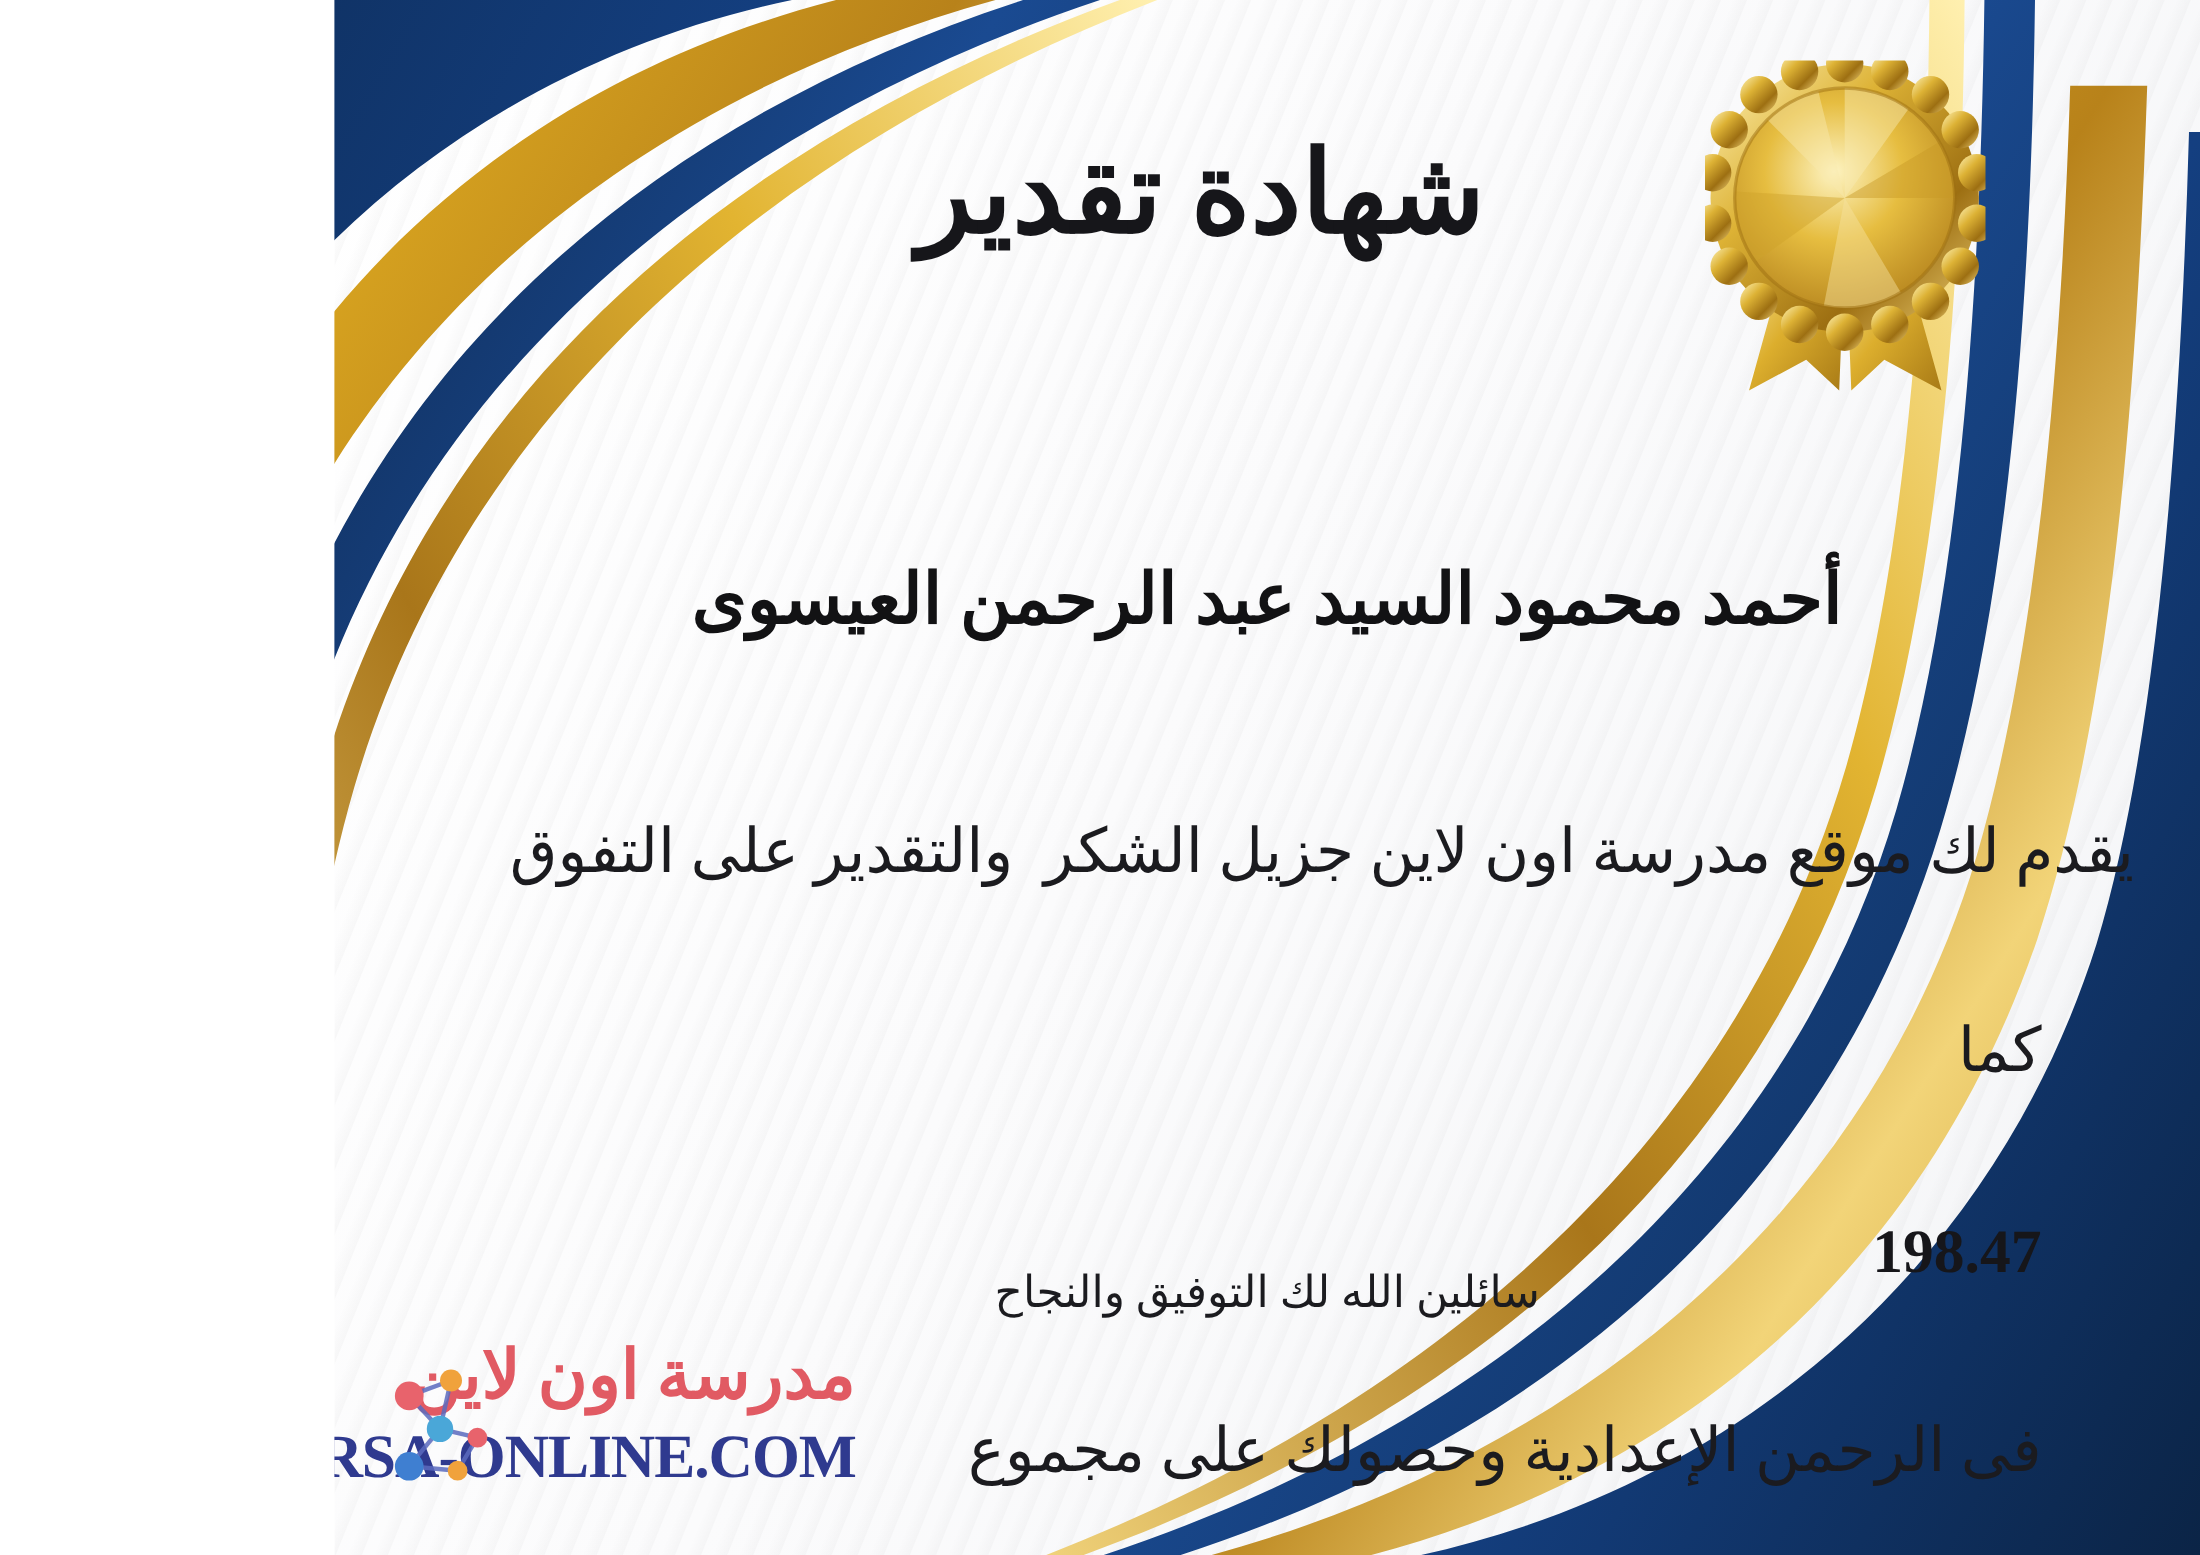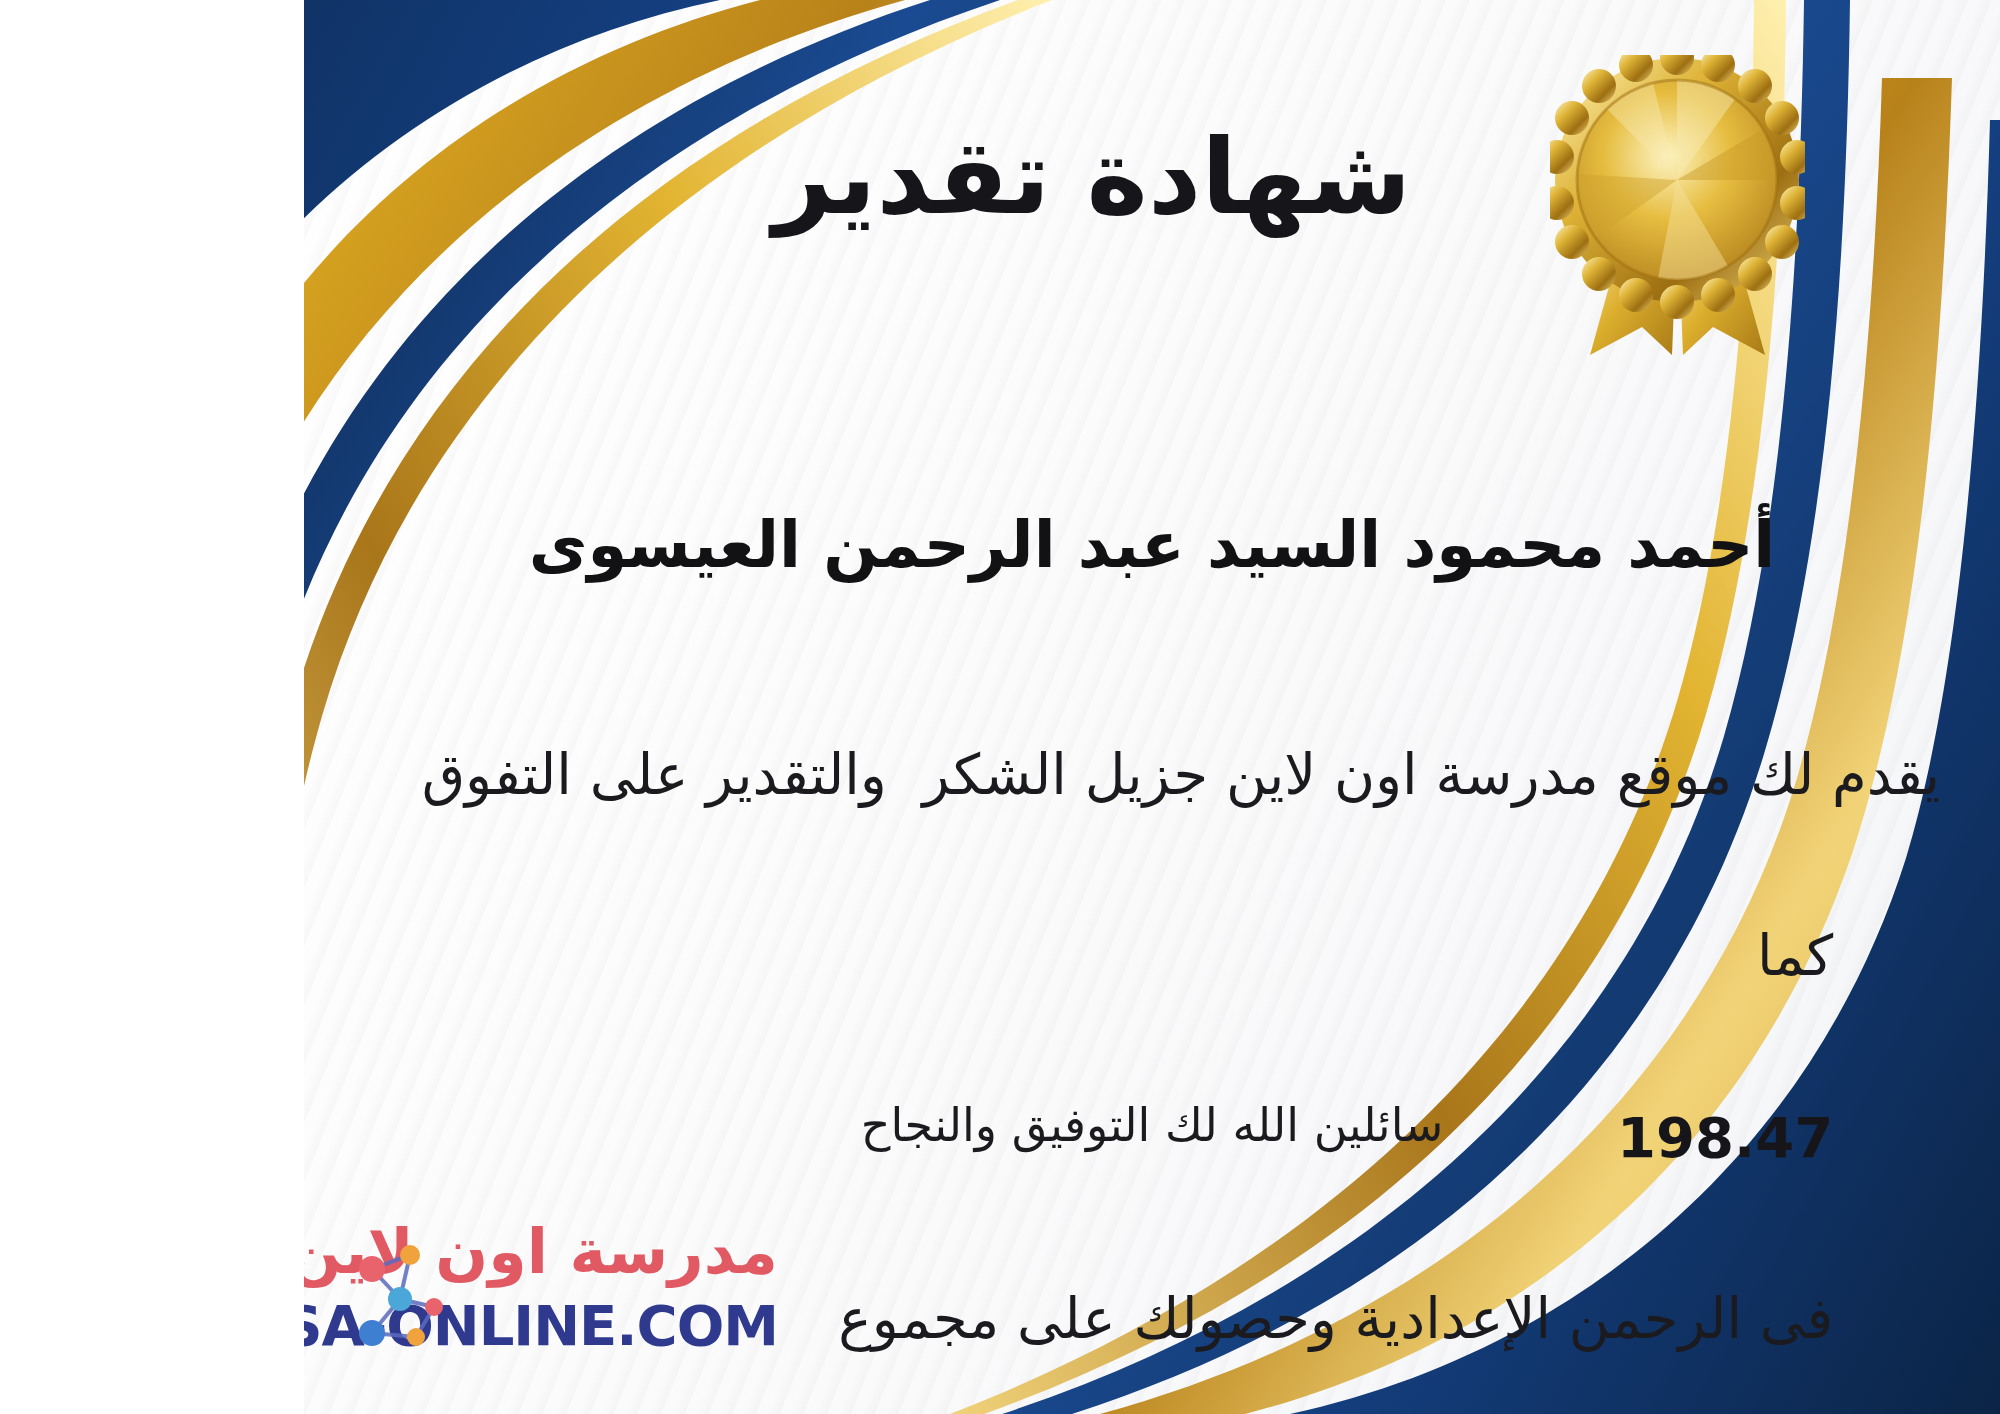--- a/index.html
+++ b/index.html
@@ -14,20 +14,21 @@
     font-family: "DejaVu Sans", "Liberation Sans", sans-serif;
   }
 
   
   .certificate {
     position: relative;
     width: 1696px;
     height: 1414px;
     background: #ffffff;
     overflow: hidden;
+    font-family: Liberation Serif, serif;
   }
 
   
   .paper-texture {
     position: absolute;
     inset: 0;
     background:
       repeating-linear-gradient(
         -68deg,
         rgba(0,0,0,0.000) 0px,
@@ -99,25 +100,25 @@
     white-space: pre-wrap;
   }
   .score {
     font-weight: 700;
     color: #16161a;
     letter-spacing: 1px;
   }
 
   .wish {
     position: absolute;
-    top: 1098px;
+    top: 1151px;
     left: 60px;
     right: 60px;
     text-align: center;
-    font-size: 46px;
+    font-size: 40px;
     font-weight: 500;
     color: #1b1b1f;
   }
 
   
   .brand {
     position: absolute;
     left: 34px;
     bottom: 30px;
     width: 560px;

